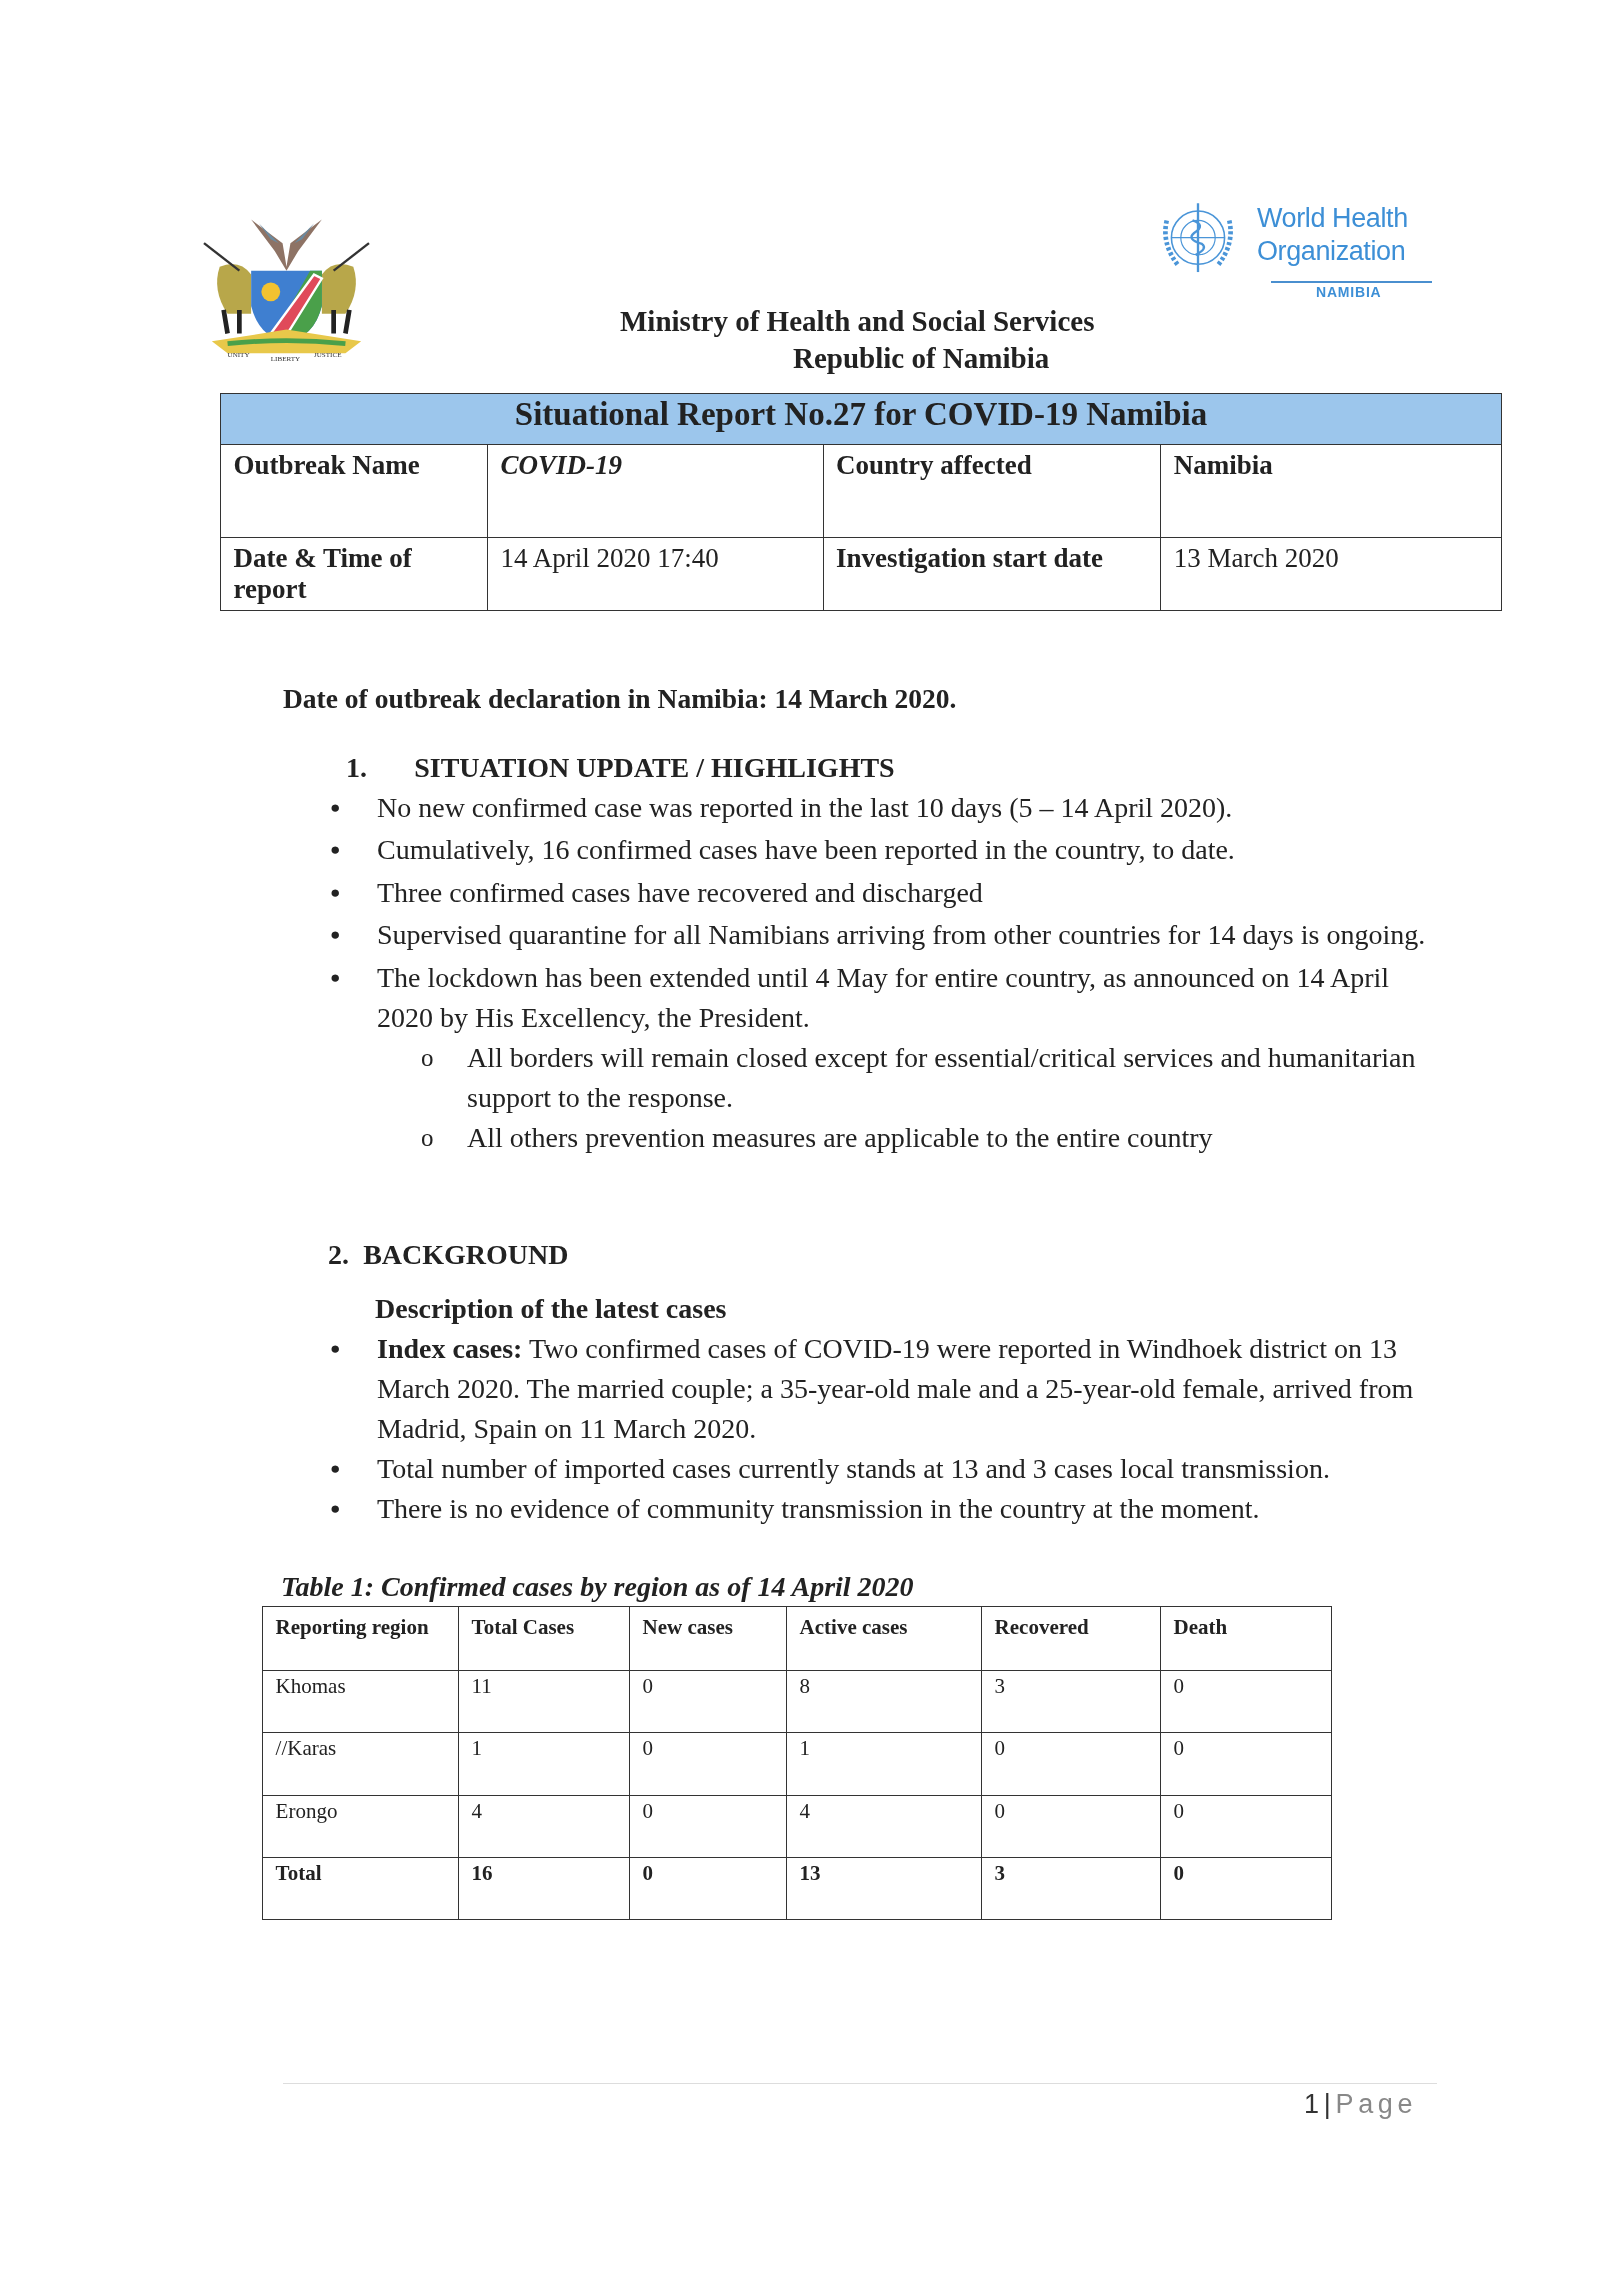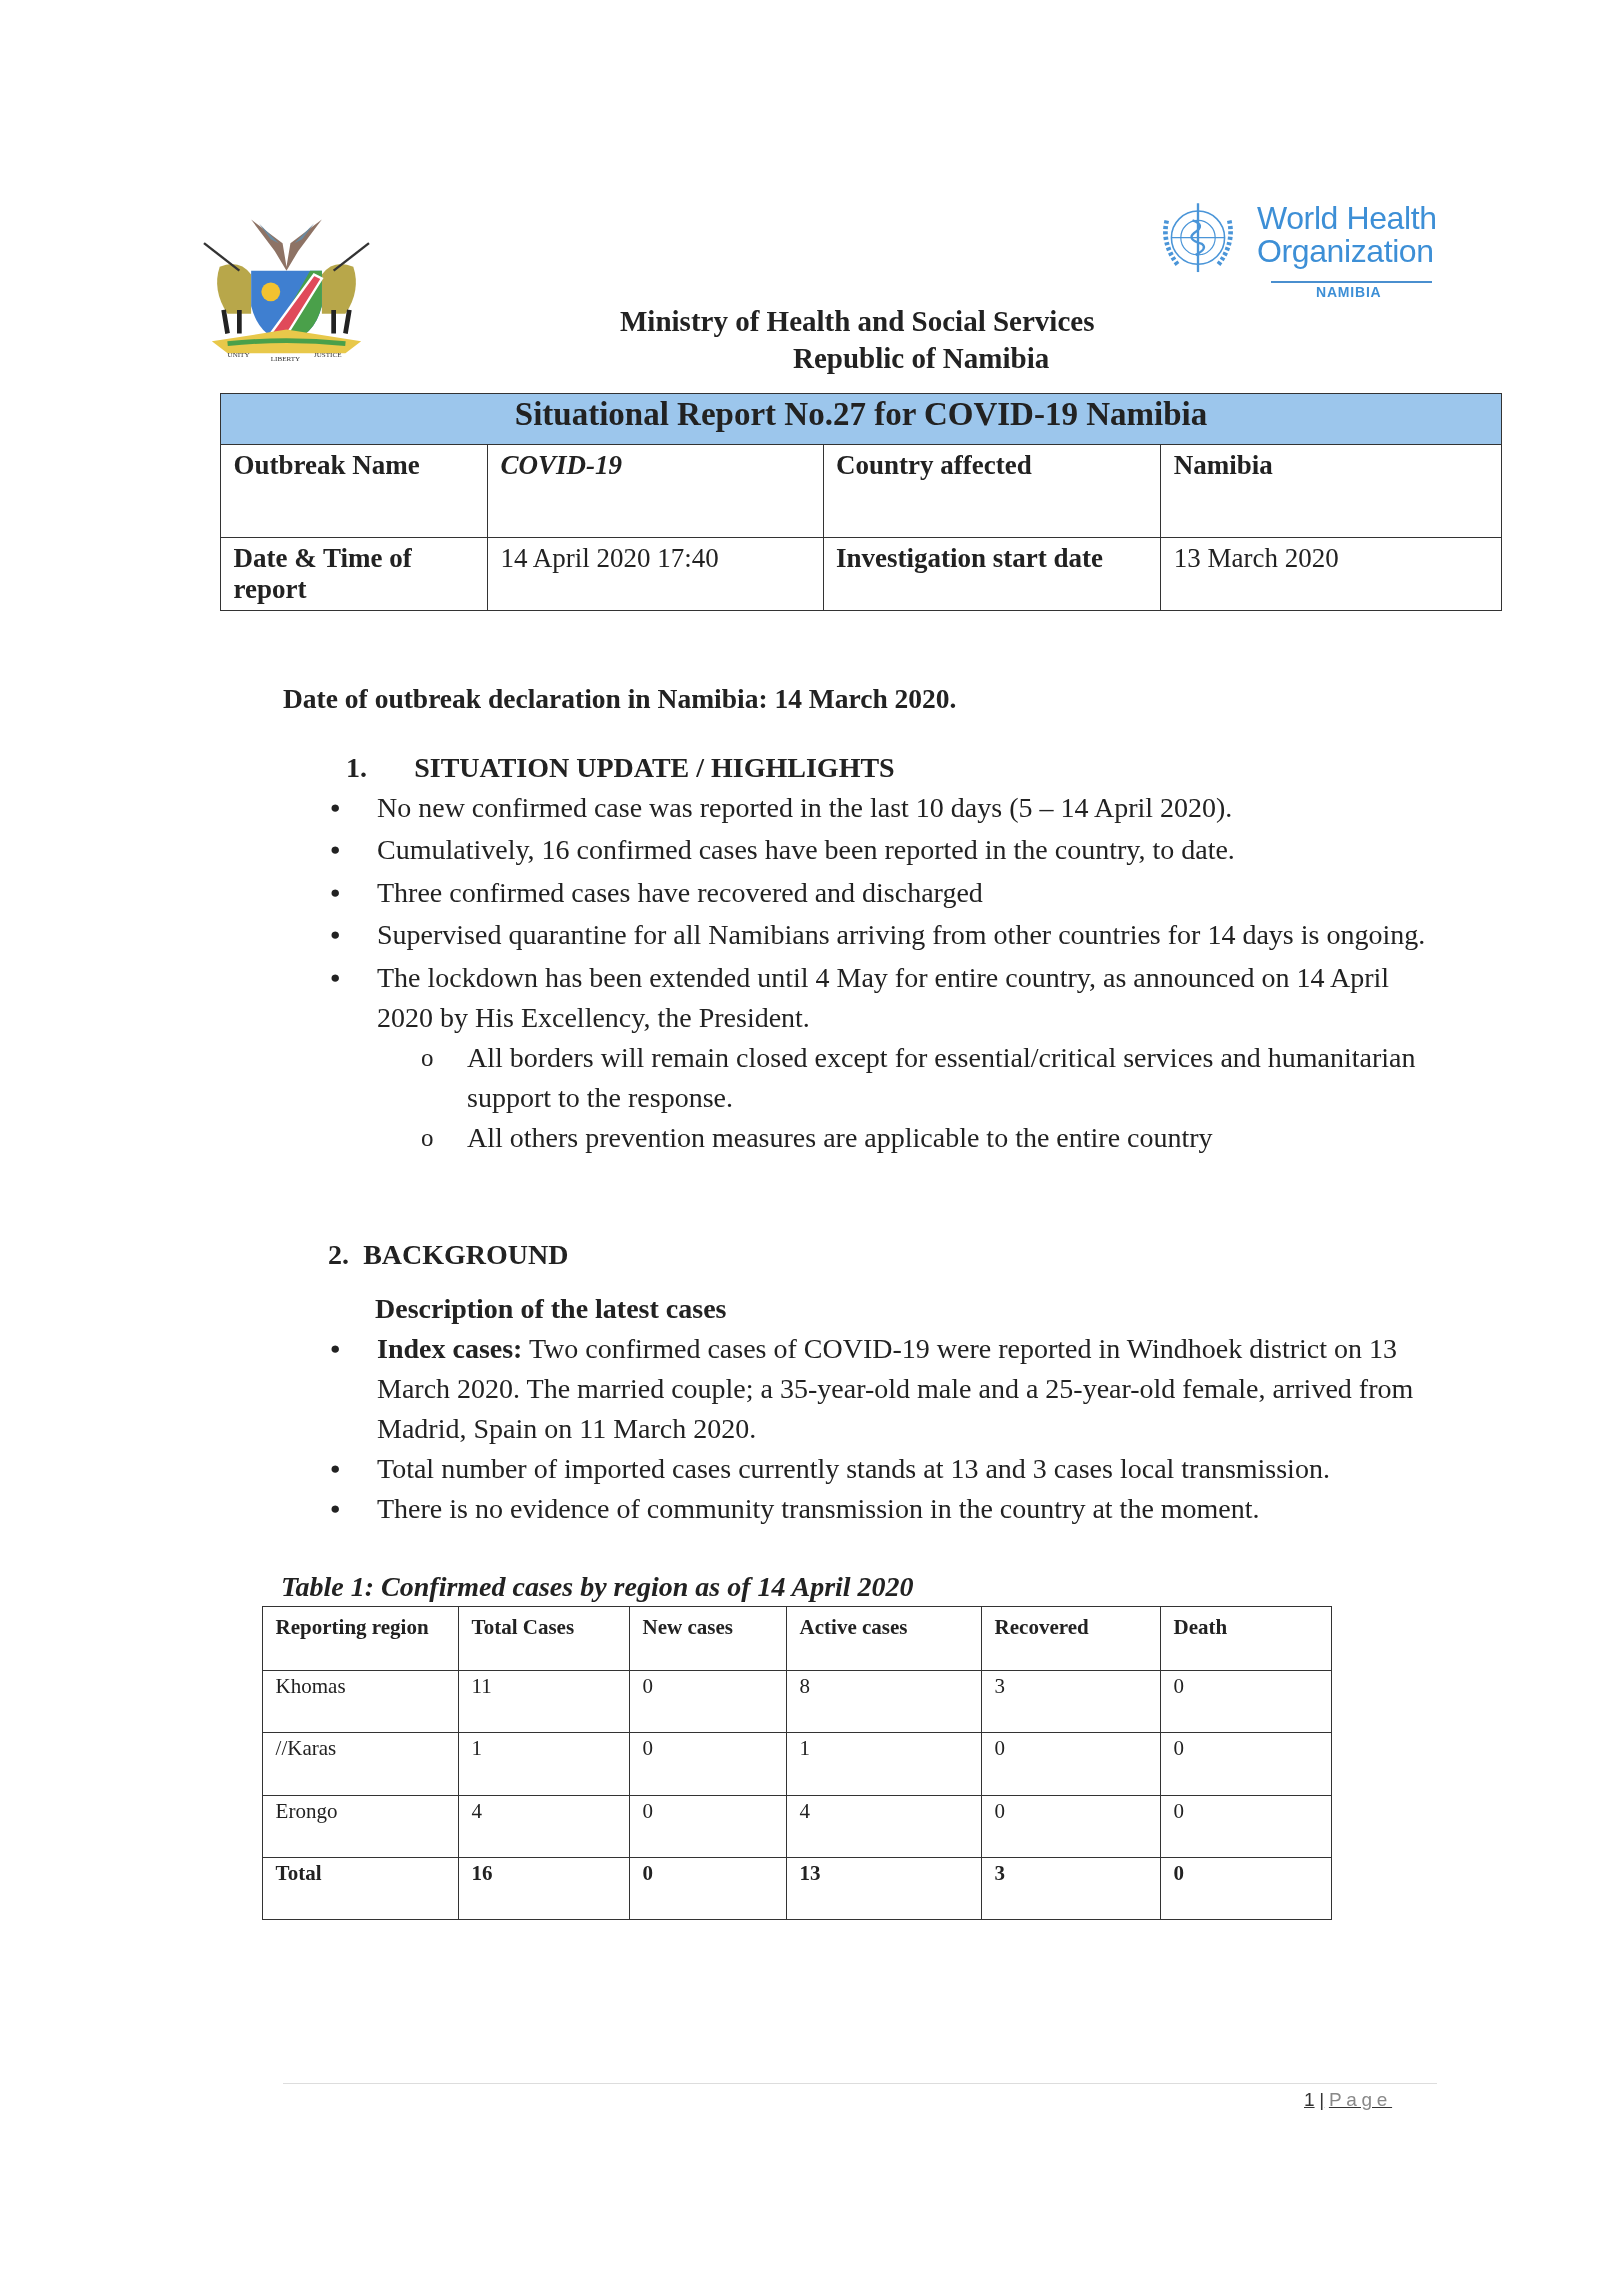--- a/index.html
+++ b/index.html
@@ -7,21 +7,21 @@
       width: 1623px; height: 2295px; position: relative; overflow: hidden;
       font-family: "Liberation Serif", "DejaVu Serif", serif;
       color: #222;
     }
     .abs { position: absolute; }
     
     .coat-of-arms { left: 196px; top: 196px; width: 181px; height: 165px; }
     .who-logo { left: 1147px; top: 188px; width: 298px; height: 118px; }
     .who-emblem { position: absolute; left: 7.9px; top: 9.4px; width: 86px; height: 86px; }
     .who-text { position: absolute; left: 110px; top: 14px; color: #3d8fd6;
-      font-family: "Liberation Sans", "DejaVu Sans", sans-serif; font-size: 32px; line-height: 33px; letter-spacing: -0.4px; }
+      font-family: "Liberation Sans", "DejaVu Sans", sans-serif; font-size: 27px; line-height: 33px; letter-spacing: -0.4px; }
     .who-rule { position: absolute; left: 124px; top: 93px; width: 161px; height: 1.6px; background: #4a8fcf; }
     .who-country { position: absolute; left: 169px; top: 96px; color: #3d8fd6;
       font-family: "Liberation Sans", "DejaVu Sans", sans-serif; font-size: 14px; font-weight: bold; letter-spacing: 0.8px; }
 
     .ministry { left: 620px; top: 305px; font-size: 29px; font-weight: bold; }
     .republic { left: 793px; top: 342px; font-size: 29px; font-weight: bold; }
 
     
     .info-table { left: 220px; top: 393px; width: 1282px; border-collapse: collapse; }
     .info-table td { border: 1.6px solid #333; vertical-align: top; font-size: 27px; padding: 4.7px 12.6px; }
@@ -42,21 +42,21 @@
     ul.sub li::before { content: "o"; position: absolute; left: 0; top: 0; font-size: 25px; }
 
     .table-caption { left: 281px; top: 1571px; font-size: 28px; font-weight: bold; font-style: italic; }
     .cases-table { left: 262px; top: 1606px; width: 1070px; border-collapse: collapse; }
     .cases-table th, .cases-table td { border: 1.6px solid #333; text-align: left; vertical-align: top; font-size: 21px; padding: 3.1px 12.6px; margin-top: 15px; }
     .cases-table th { font-weight: bold; height: 57px; line-height: 35px; }
     .cases-table td { height: 55px; }
     .cases-table tr.total td { font-weight: bold; }
 
     .footer-rule { left: 283px; top: 2083px; width: 1154px; height: 0.8px; background: #ddd; }
-    .page-num { left: 1304px; top: 2089px; font-family: "Liberation Sans", "DejaVu Sans", sans-serif; font-size: 19px; color: #333; text-decoration: underline; }
+    .page-num { left: 1304px; top: 2089px; font-family: "Liberation Sans", "DejaVu Sans", sans-serif; font-size: 27px; color: #333; }
     .page-num .sep { margin: 0 4.7px; }
     .page-num .word { color: #888; letter-spacing: 4.7px; }
   </style>
 </head>
 <body>
 
 <div class="abs coat-of-arms">
   <svg width="181" height="165" viewBox="0 0 230 210">
 
     <path d="M70 30 L110 60 L115 90 L120 60 L160 30 L130 70 L115 95 L100 70 Z" fill="#7a5a4a" opacity="0.85"></path>

